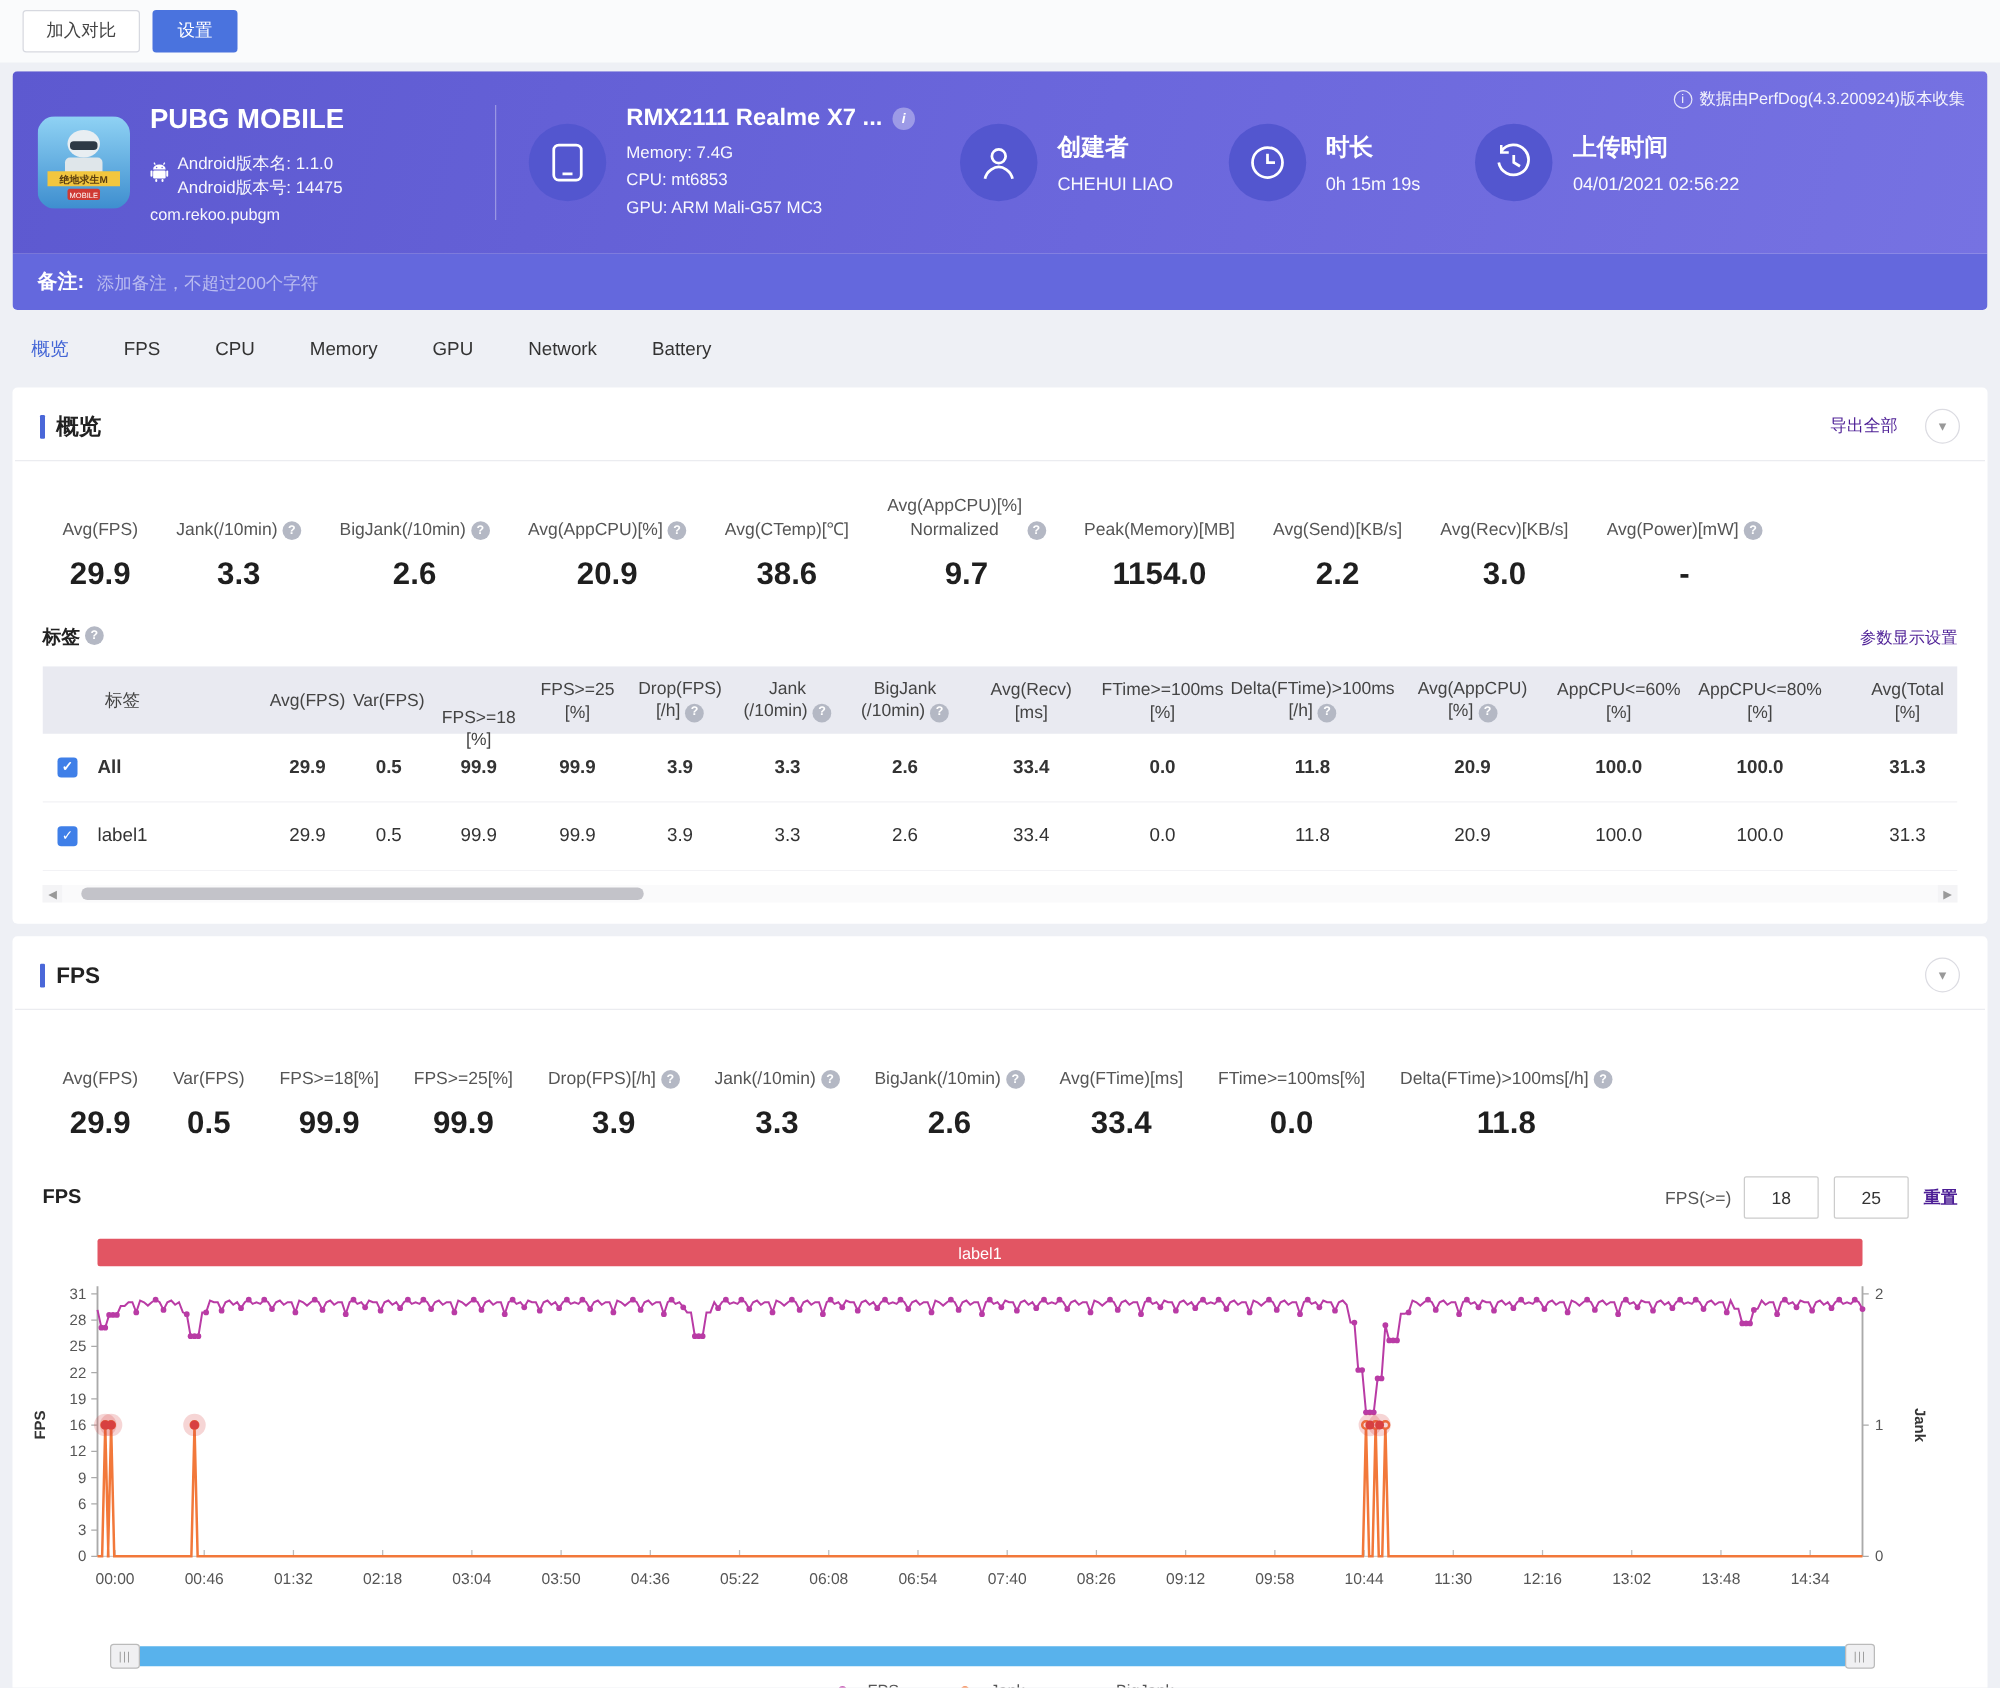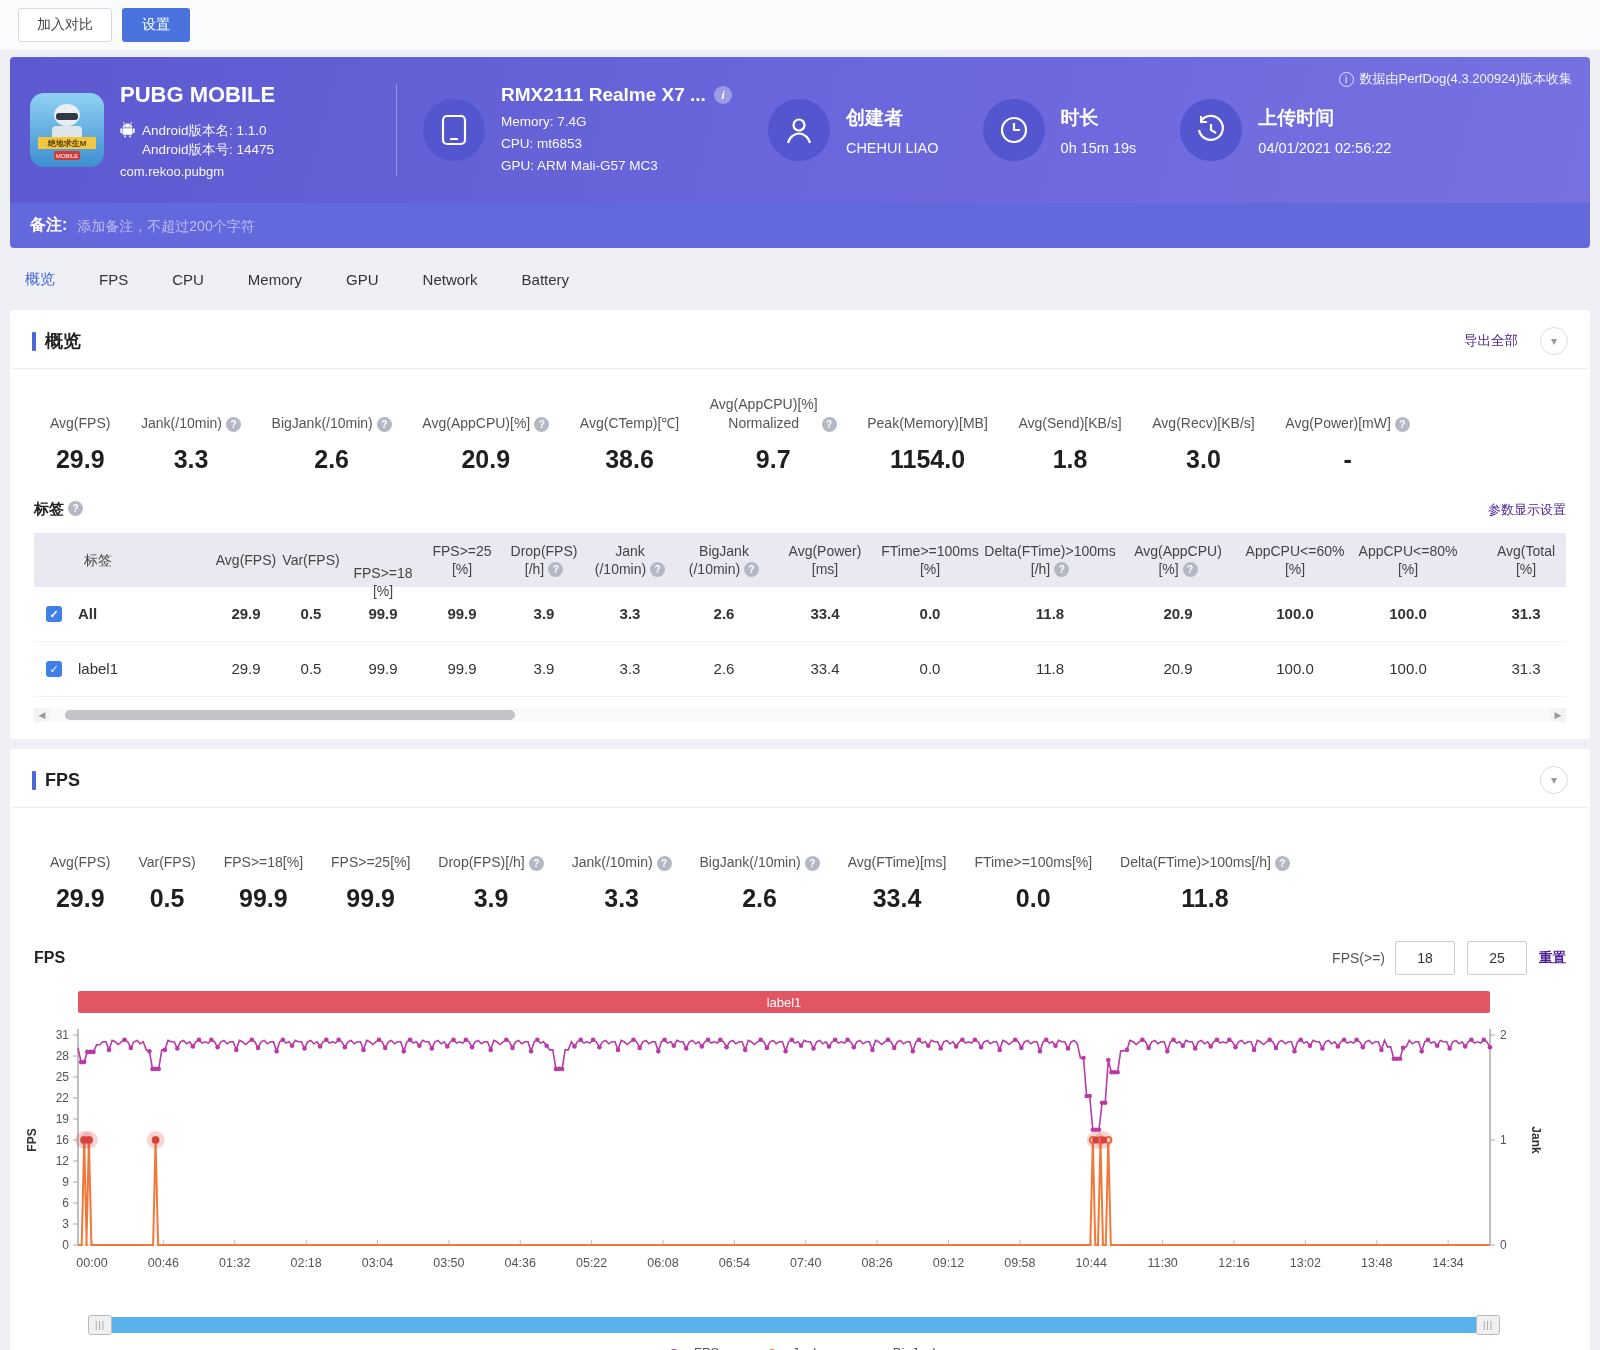--- a/index.html
+++ b/index.html
@@ -12,21 +12,21 @@
     font-size:14px; color:#444; margin-right:10px; cursor:pointer; }
   .btn-primary { height:34px; padding:0 20px; background:#4a73de; border:none; border-radius:3px;
     font-size:14px; color:#fff; cursor:pointer; }
   
   .banner-wrap { margin:7px 10px 0; border-radius:4px; overflow:hidden; }
   .banner { position:relative; height:146px; background:linear-gradient(105deg,#5d59d0 0%,#6b67dc 55%,#7672e2 100%);
     display:flex; align-items:center; padding:0 20px; color:#fff; }
   .app-icon { width:74px; height:74px; border-radius:14px; overflow:hidden; flex:none; }
   .app-info { margin-left:16px; width:270px; }
   .app-info .name { font-size:22px; font-weight:bold; margin-bottom:8px; }
-  .app-info .vrow { display:flex; font-size:13.5px; line-height:19px; color:rgba(255,255,255,.95);margin-top:13px; }
+  .app-info .vrow { display:flex; align-items:center; font-size:13.5px; line-height:19px; color:rgba(255,255,255,.95);margin-top:13px; }
   .app-info .droid { margin-right:7px; flex:none; }
   .app-info .pkg { font-size:13px; margin-top:5px; color:rgba(255,255,255,.95); }
   .v-div { width:1px; height:92px; background:rgba(255,255,255,.35); margin:0 26px 0 6px; }
   .binfo { display:flex; align-items:center; margin-right:44px; }
   .bcircle { width:62px; height:62px; border-radius:50%; background:#5356cf; display:flex;
     align-items:center; justify-content:center; flex:none; }
   .btexts { margin-left:16px; }
   .btexts .blabel { font-size:19px; font-weight:bold; display:flex; align-items:center; }
   .btexts .bvalue { font-size:14.5px; margin-top:9px; color:rgba(255,255,255,.96); }
   .dev-lines { font-size:13.5px; line-height:22px; color:rgba(255,255,255,.96); margin-top:5px; }
@@ -267,21 +267,21 @@
         <div class="lbl"><span>Avg(AppCPU)[%]
 Normalized</span><span class="help">?</span></div>
         <div class="val">9.7</div>
       </div>
       <div class="stat">
         <div class="lbl"><span>Peak(Memory)[MB]</span></div>
         <div class="val">1154.0</div>
       </div>
       <div class="stat">
         <div class="lbl"><span>Avg(Send)[KB/s]</span></div>
-        <div class="val">1.8</div>
+        <div class="val">2.2</div>
       </div>
       <div class="stat">
         <div class="lbl"><span>Avg(Recv)[KB/s]</span></div>
         <div class="val">3.0</div>
       </div>
       <div class="stat">
         <div class="lbl"><span>Avg(Power)[mW]</span><span class="help">?</span></div>
         <div class="val">-</div>
       </div>
     </div>
@@ -302,21 +302,21 @@
         <div class="pcell" style="width: 78px; margin-top: 44px;">FPS&gt;=18
 [%]</div>
         <div class="pcell" style="width: 80px;">FPS&gt;=25
 [%]</div>
         <div class="pcell" style="width: 84px;">Drop(FPS)
 [/h]<span class="help">?</span></div>
         <div class="pcell" style="width: 88px;">Jank
 (/10min)<span class="help">?</span></div>
         <div class="pcell" style="width: 100px;">BigJank
 (/10min)<span class="help">?</span></div>
-        <div class="pcell" style="width: 102px;">Avg(Power)
+        <div class="pcell" style="width: 102px;">Avg(Recv)
 [ms]</div>
         <div class="pcell" style="width: 108px;">FTime&gt;=100ms
 [%]</div>
         <div class="pcell" style="width: 132px;">Delta(FTime)&gt;100ms
 [/h]<span class="help">?</span></div>
         <div class="pcell" style="width: 124px;">Avg(AppCPU)
 [%]<span class="help">?</span></div>
         <div class="pcell" style="width: 110px;">AppCPU&lt;=60%
 [%]</div>
         <div class="pcell" style="width: 116px;">AppCPU&lt;=80%

